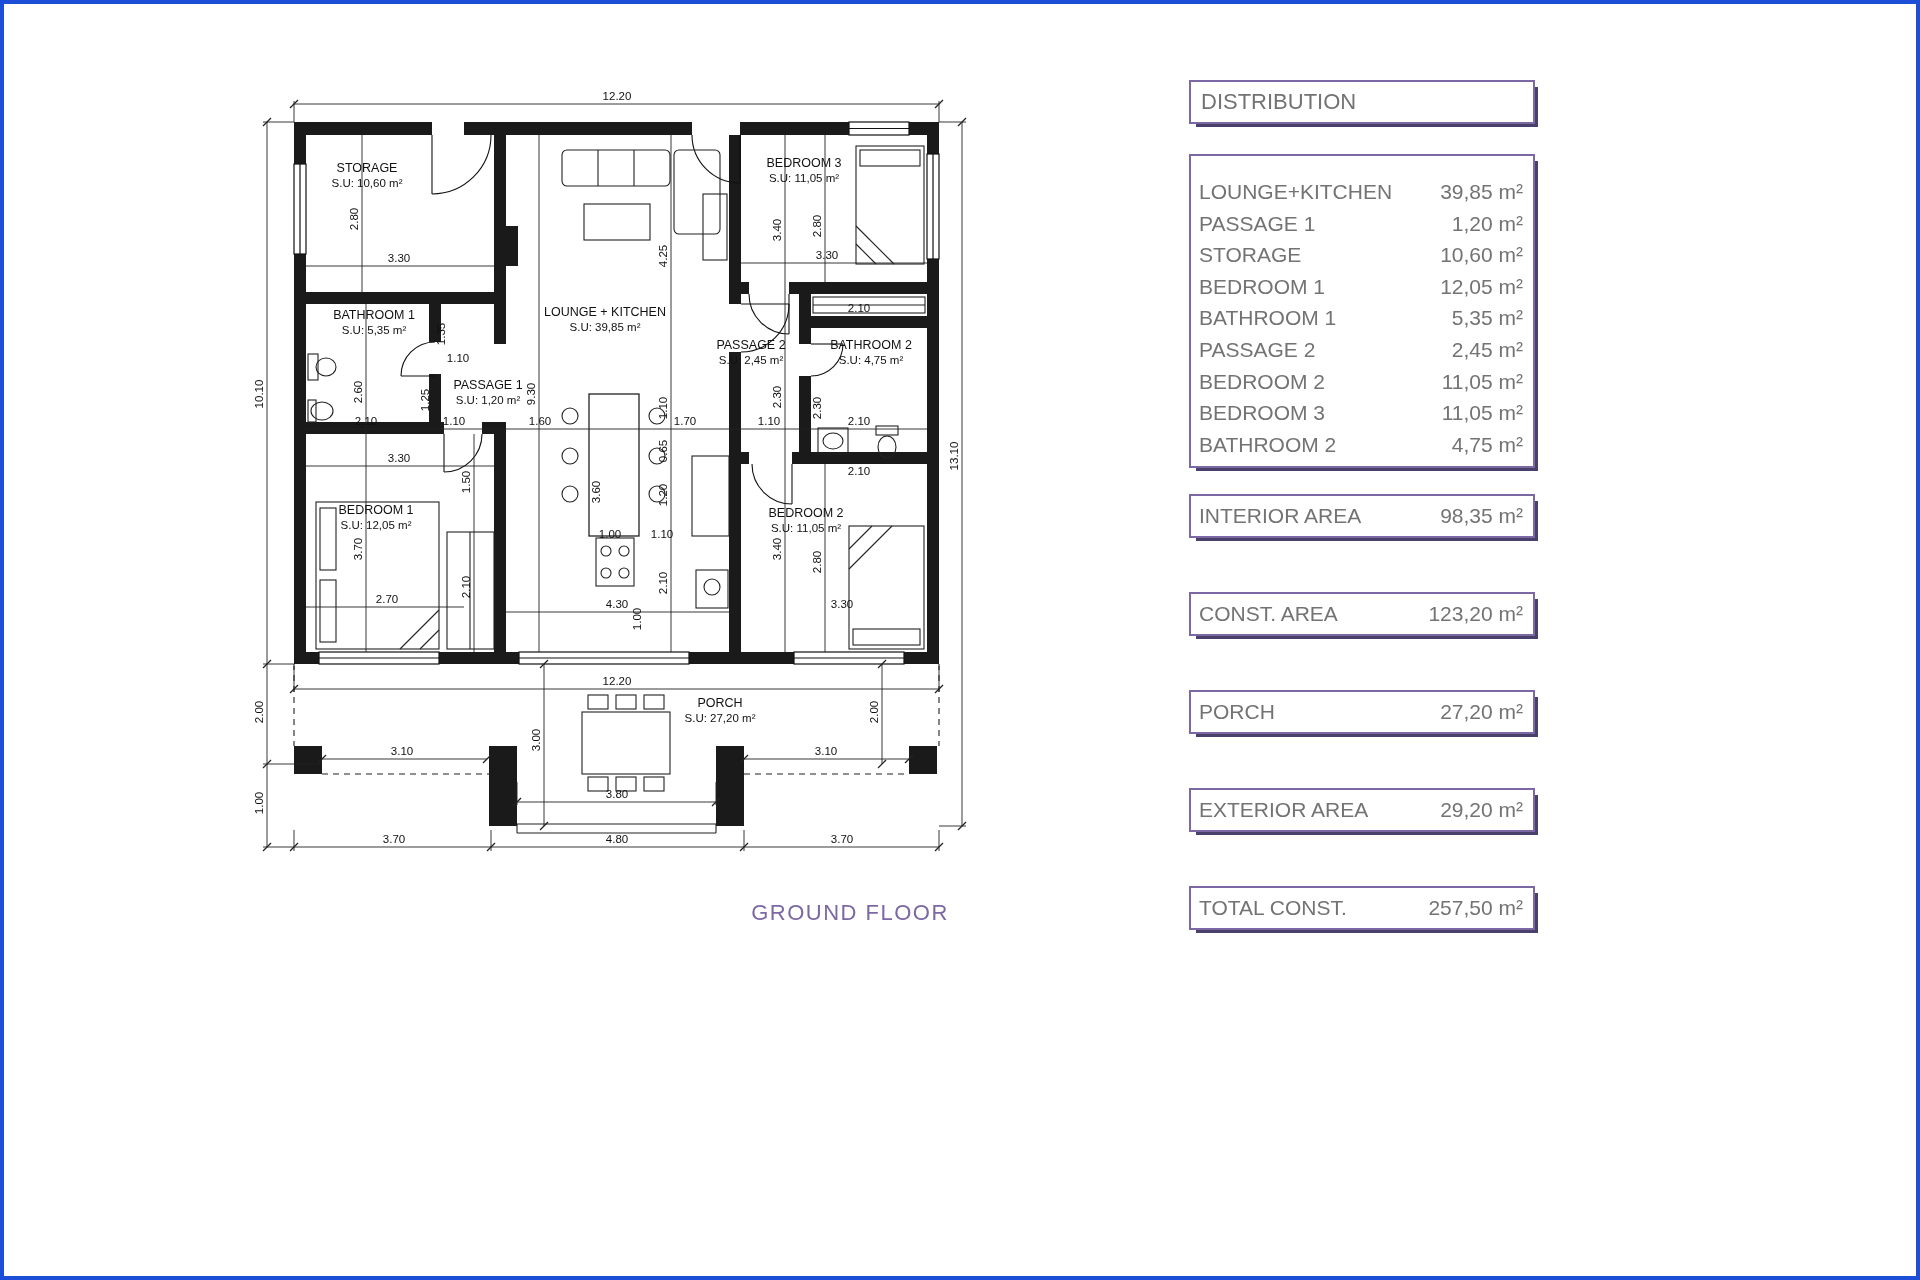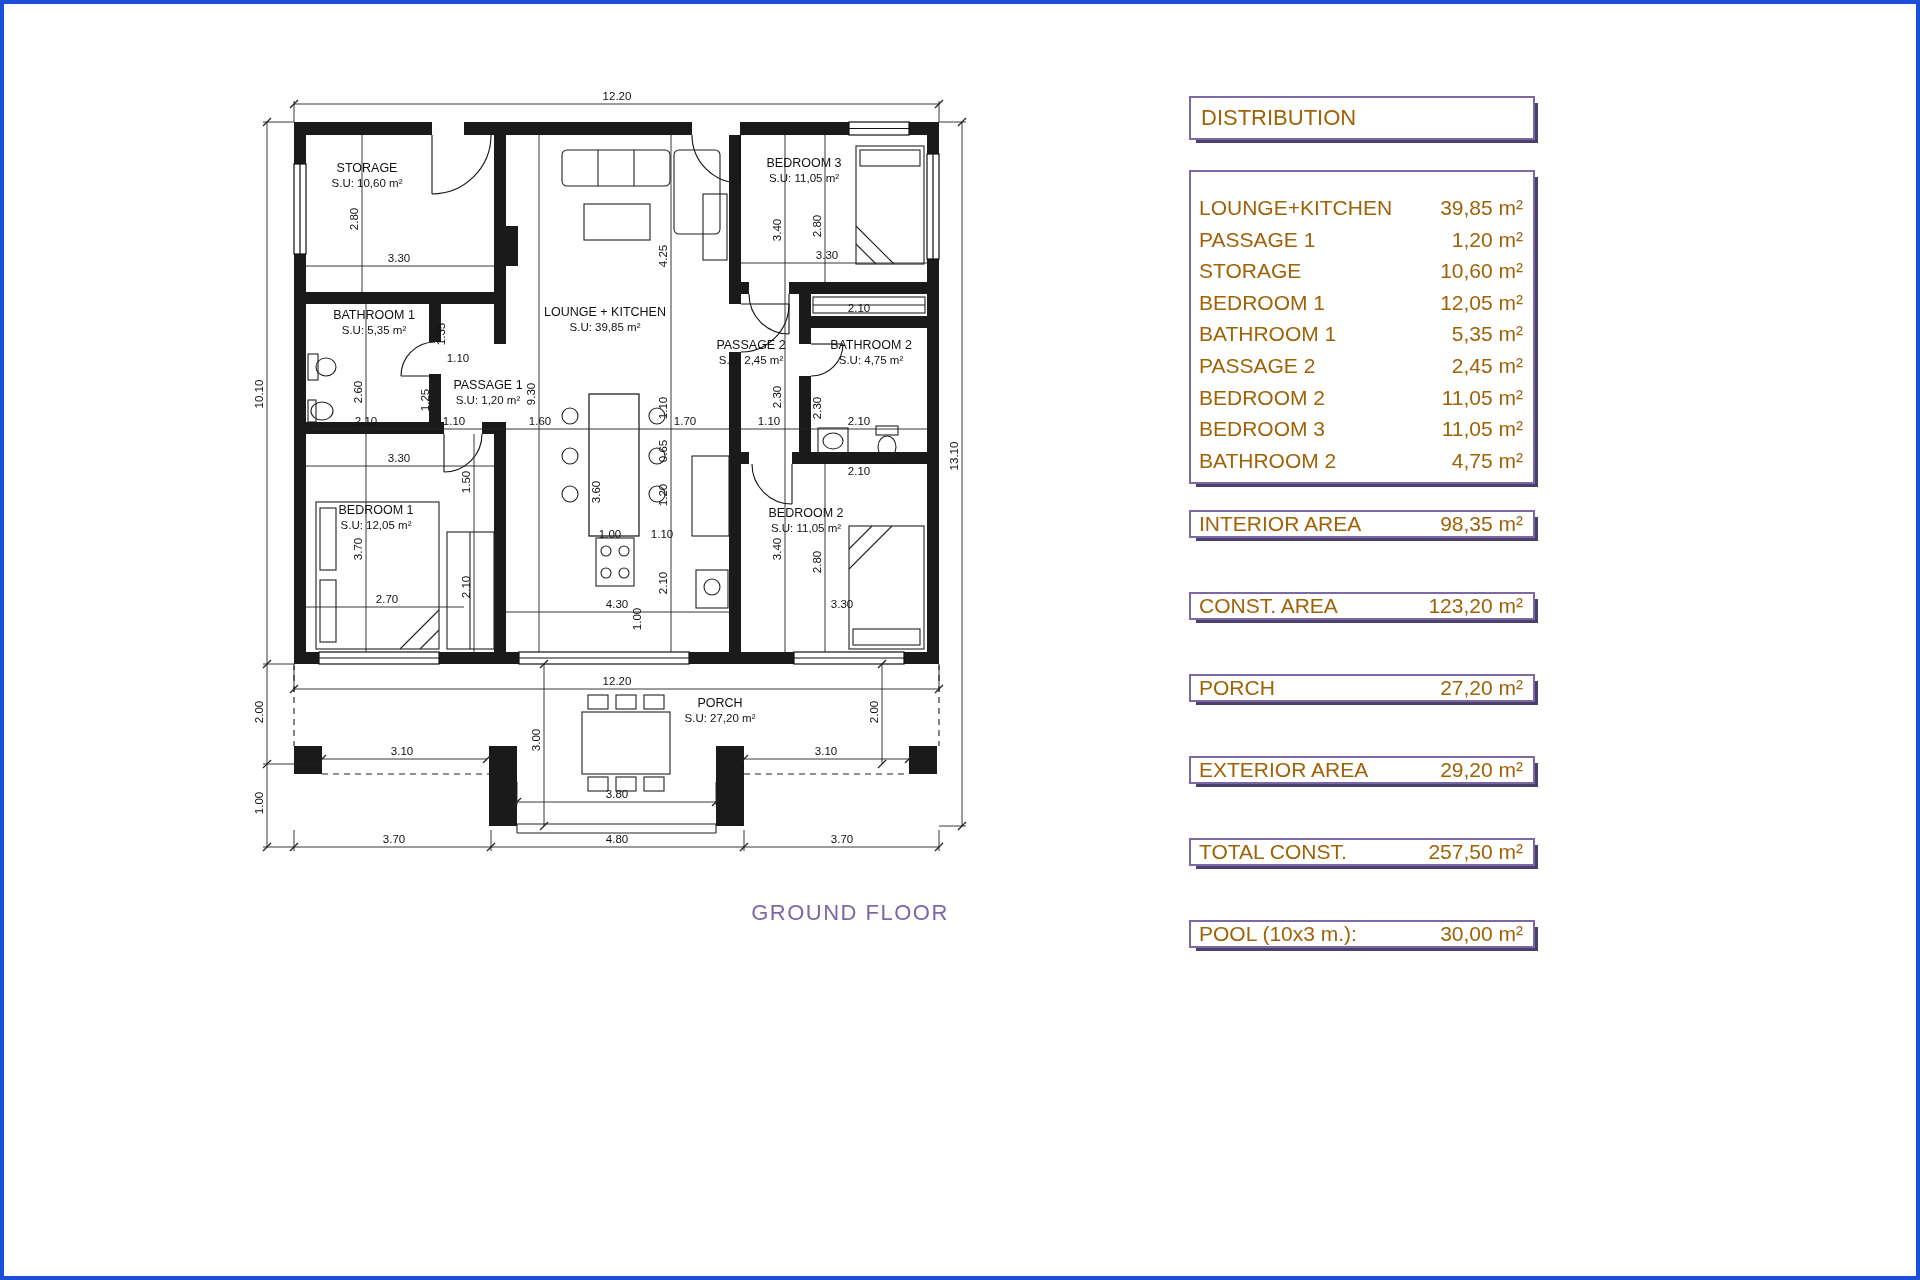--- a/index.html
+++ b/index.html
@@ -6,26 +6,26 @@
   .page{position:relative;width:1920px;height:1280px;background:#fff;
         border:4px solid #1d4ed8;box-sizing:border-box;overflow:hidden;
         font-family:"Liberation Sans",sans-serif;}
   .plan-svg{position:absolute;left:240px;top:60px;}
   
   .dim{font-family:"Liberation Sans",sans-serif;font-size:11.5px;fill:#111;text-anchor:middle;}
   .rn{font-family:"Liberation Sans",sans-serif;font-size:12.5px;fill:#111;text-anchor:middle;}
   .ra{font-family:"Liberation Sans",sans-serif;font-size:11.5px;fill:#111;text-anchor:middle;}
   .gf{font-family:"Liberation Sans",sans-serif;font-size:22px;fill:#7c68a4;letter-spacing:1.5px;text-anchor:middle;}
   
-  .panel{position:absolute;left:1185px;top:92px;width:346px;color:#a16207;text-align:right;}
+  .panel{position:absolute;left:1185px;top:76px;width:346px;color:#737373;text-align:right;}
   .pbox{border:2px solid #7c68a4;box-shadow:5px 5px 0 -2px #49406b;background:#fff;box-sizing:border-box;}
   .title-box{height:44px;display:flex;align-items:center;padding-left:10px;font-size:22px;}
   .list-box{margin-top:30px;padding:20px 10px 6px 8px;}
   .prow{display:flex;justify-content:space-between;font-size:21px;line-height:31.6px;}
-  .sum{height:28px;display:flex;justify-content:space-between;align-items:center;
+  .sum{height:44px;display:flex;justify-content:space-between;align-items:center;
        padding:0 10px 0 8px;font-size:21px;}
   .sum.first{margin-top:26px;}
   .sum.next{margin-top:54px;}
 </style>
 </head>
 <body>
 
 <div class="page">
 
   <svg class="plan-svg" width="740" height="880" viewBox="240 60 740 880" xmlns="http://www.w3.org/2000/svg">
@@ -388,19 +388,15 @@
       <span>27,20 m²</span>
     </div>
     <div class="pbox sum next">
       <span>EXTERIOR AREA</span>
       <span>29,20 m²</span>
     </div>
     <div class="pbox sum next">
       <span>TOTAL CONST.</span>
       <span>257,50 m²</span>
     </div>
-    <div class="pbox sum next">
-      <span>POOL (10x3 m.):</span>
-      <span>30,00 m²</span>
-    </div>
   </aside>
 
 </div>
 
 </body></html>

